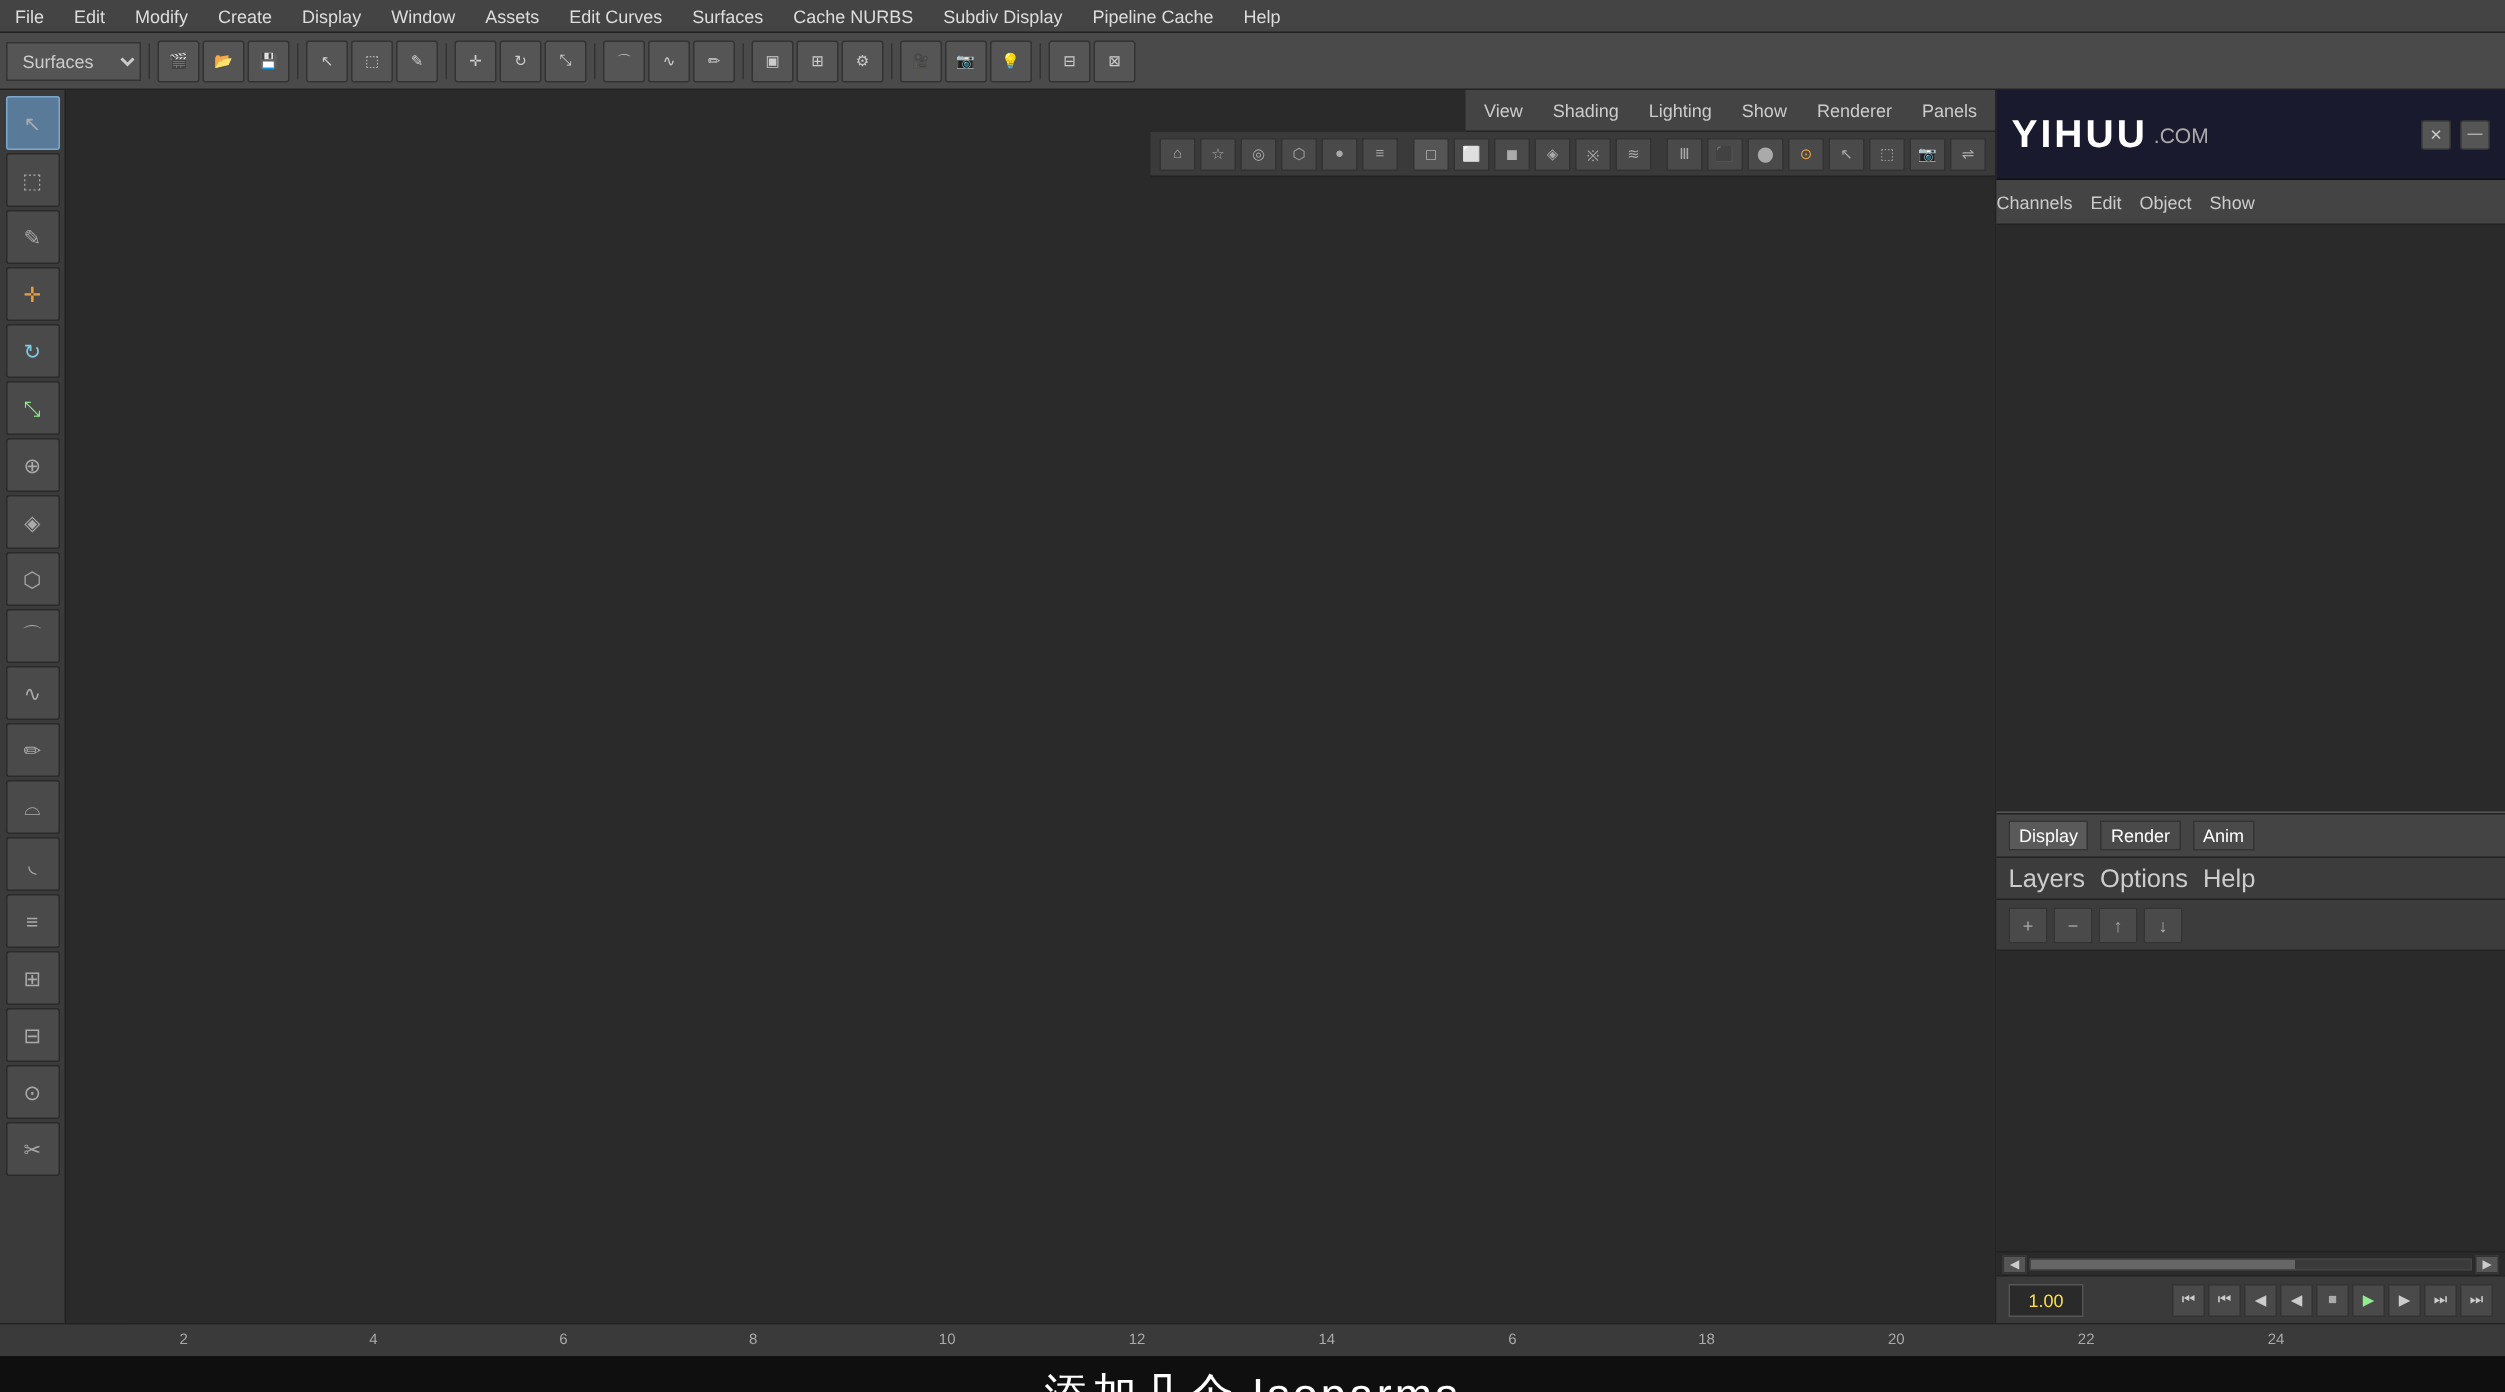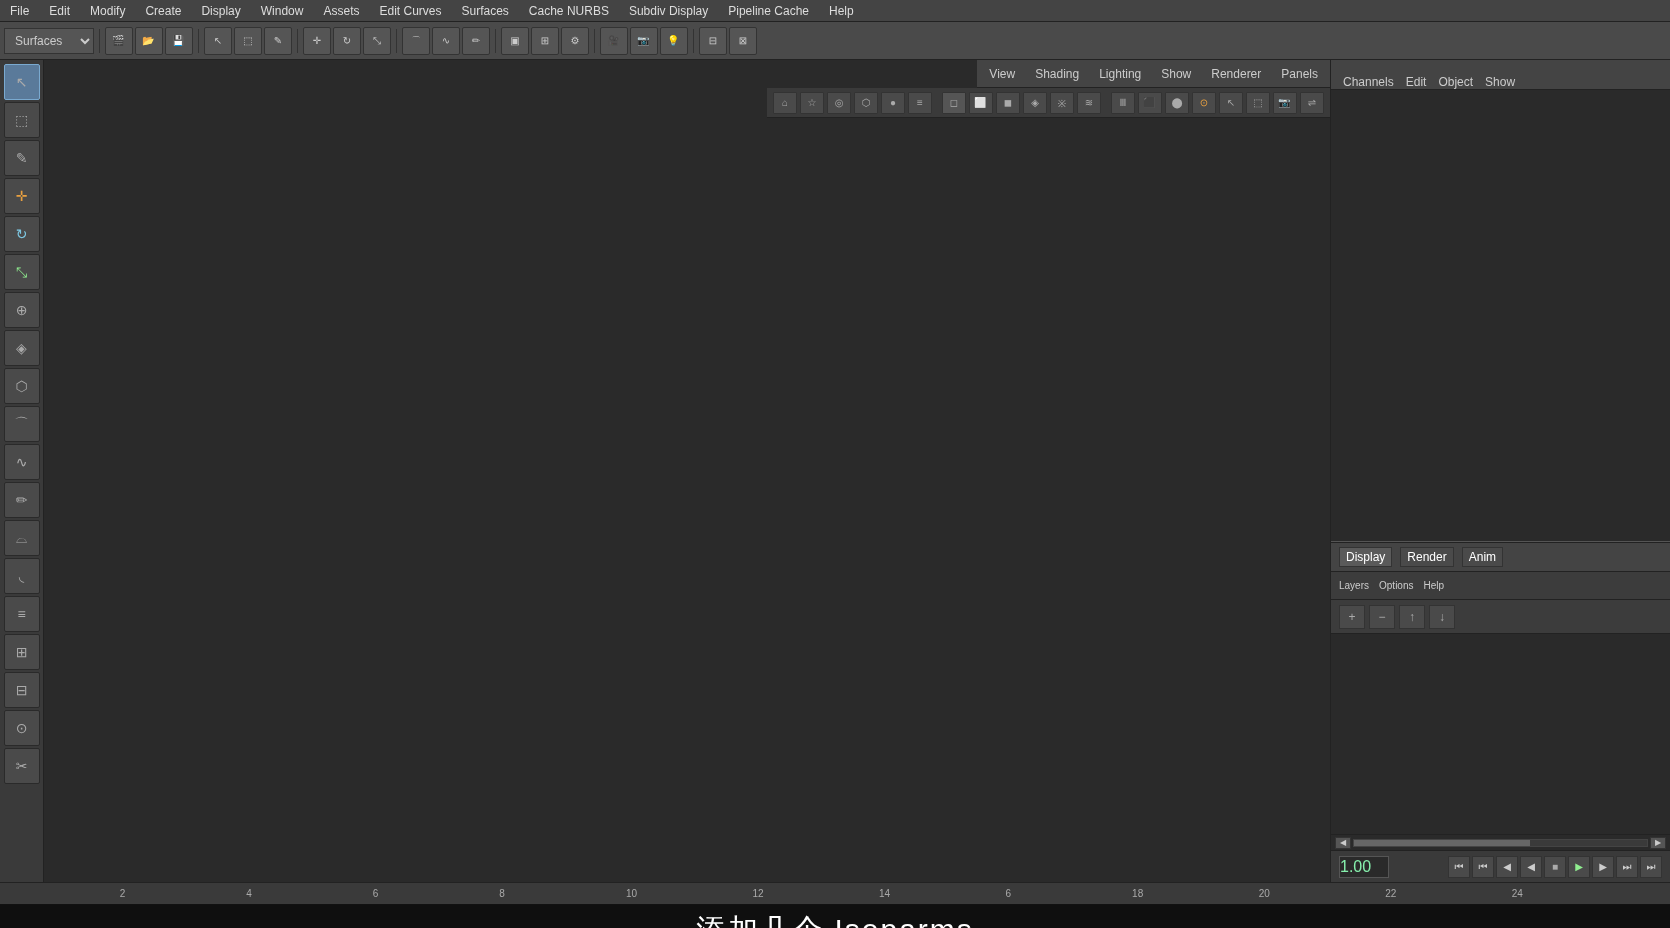--- a/index.html
+++ b/index.html
@@ -252,23 +252,23 @@
     .yihuu-com {
       color: #aaa;
       font-size: 14px;
     }
 
     
     #channel-box-header {
       height: 30px;
       background: #444;
       display: flex;
-      align-items: flex-end;
+      align-items: center;
       gap: 12px;
-      padding: 0 12px;
+      padding: 0 0;
       border-bottom: 1px solid #222;
     }
     .cb-menu {
       color: #ccc;
       font-size: 12px;
       cursor: pointer;
     }
 
     
     #object-name-row {
@@ -313,21 +313,21 @@
       color: #ffffff;
       font-size: 12px;
       cursor: pointer;
       padding: 2px 6px;
       background: #4a4a4a;
       border: 1px solid #333;
     }
     .lp-tab.active { background: #5a5a5a; color: #fff; }
     .lp-menu {
       color: #ccc;
-      font-size: 10px;
+      font-size: 17px;
       cursor: pointer;
     }
 
     #layer-panel-icons {
       height: 34px;
       background: #3c3c3c;
       display: flex;
       align-items: center;
       padding: 0 8px;
       gap: 4px;
@@ -359,23 +359,23 @@
       align-items: center;
       justify-content: space-between;
       padding: 0 8px;
       border-top: 1px solid #222;
     }
     #frame-input {
       width: 50px;
       height: 22px;
       background: #2a2a2a;
       border: 1px solid #555;
-      color: #86efac;
-      text-align: left;
-      font-size: 16px;
+      color: #fde047;
+      text-align: center;
+      font-size: 12px;
     }
     .playback-btn {
       width: 22px;
       height: 22px;
       background: #4a4a4a;
       border: 1px solid #333;
       display: flex;
       align-items: center;
       justify-content: center;
       cursor: pointer;
@@ -604,20 +604,30 @@
           <polygon points="0,-10 -6,0 6,0" fill="#ccc"></polygon>
         </g>
       </svg>
 
     </div>
 
   </div>
 
   <div id="right-panel">
 
+    <div id="yihuu-header">
+      <div style="display:flex;align-items:center;gap:4px;">
+        <span id="yihuu-logo">YIHUU</span>
+        <span class="yihuu-com">.COM</span>
+      </div>
+      <div style="display:flex;gap:6px;align-items:center;">
+        <div class="toolbar-btn" style="width:20px;height:20px;font-size:10px;">✕</div>
+        <div class="toolbar-btn" style="width:20px;height:20px;font-size:10px;">—</div>
+      </div>
+    </div>
 
     <div id="channel-box-header">
       <span class="cb-menu">Channels</span>
       <span class="cb-menu">Edit</span>
       <span class="cb-menu">Object</span>
       <span class="cb-menu">Show</span>
     </div>
 
 
     <div id="channel-list" style="flex:1;min-height:200px;"></div>

